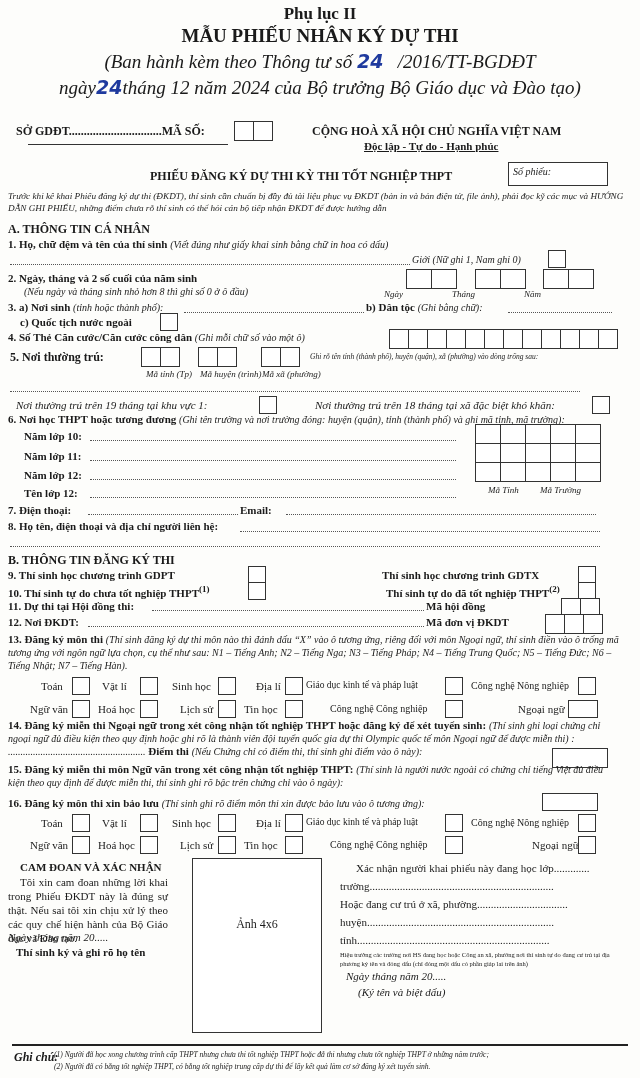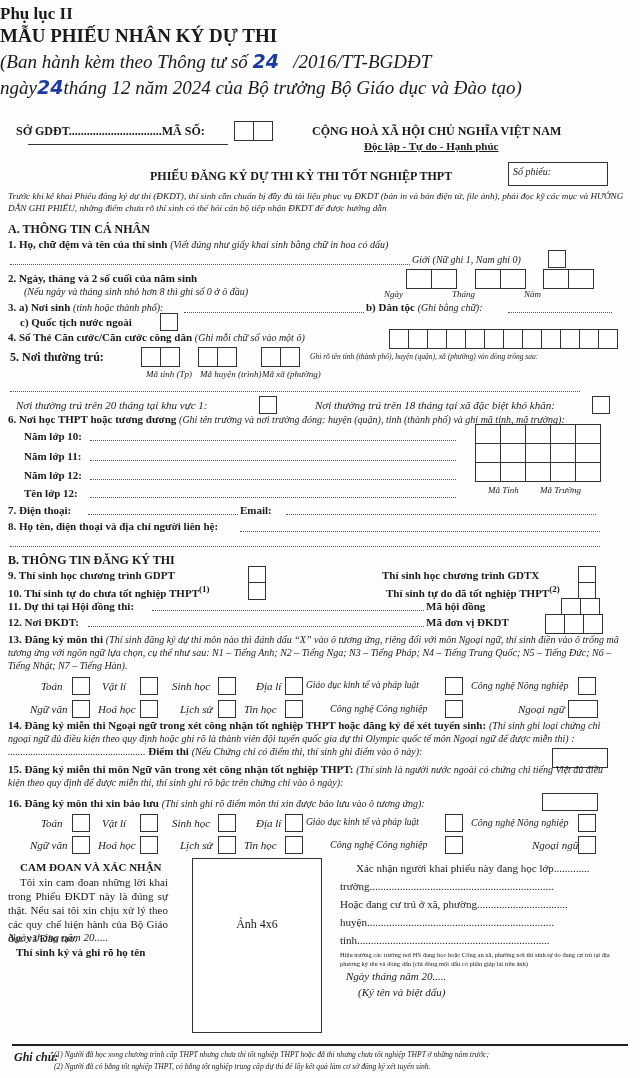--- a/index.html
+++ b/index.html
@@ -1,31 +1,31 @@
 <!DOCTYPE html>
 <html><head>
 <meta charset="utf-8">
 <style>
   *{box-sizing:border-box;margin:0;padding:0}
   html,body{width:640px;height:1078px;background:#fdfdfb;overflow:hidden}
   body{font-family:"Liberation Serif","DejaVu Serif",serif;color:#1a1a1a;position:relative}
   .abs{position:absolute;white-space:nowrap}
   .b{font-weight:bold}
   .i{font-style:italic}
-  .c{text-align:left}
+  .c{text-align:center}
   .box{display:inline-block;border:1px solid #333;background:#fff;vertical-align:middle}
   .sq{width:18px;height:18px}
   .hw{color:#1f3a9e;font-family:"DejaVu Sans",sans-serif;font-style:italic;font-weight:bold}
   .grid{display:flex}
   .grid span{display:inline-block;width:20px;height:20px;border:1px solid #333;margin-left:-1px;background:#fff}
   .small{font-size:9px}
   .f11{font-size:11px}
   .f12{font-size:12px}
   .f10{font-size:10px}
-  .subj{font-size:11px;font-style:italic}
+  .subj{font-size:11px;}
   .photo{border:1px solid #333;background:#fff}
   .rule{position:absolute;height:0;border-top:1px dotted #555}
 </style>
 </head>
 <body>
 
 <div class="abs c b" style="left:0;width:640px;top:4px;font-size:17px">Phụ lục II</div>
 <div class="abs c b" style="left:0;width:640px;top:25px;font-size:19px">MẪU PHIẾU NHÂN KÝ DỰ THI</div>
 <div class="abs c i" style="left:0;width:640px;top:50px;font-size:19px">
   <span>(Ban hành kèm theo Thông tư số</span>
@@ -110,21 +110,21 @@
 <div class="abs grid" style="left:262px;top:347px">
     <span></span>
     <span></span>
   </div>
 <div class="abs i" style="left:310px;top:352px;font-size:7.5px">Ghi rõ tên tỉnh (thành phố), huyện (quận), xã (phường) vào dòng trống sau:</div>
 <div class="abs i small" style="left:146px;top:369px">Mã tỉnh (Tp)</div>
 <div class="abs i small" style="left:200px;top:369px">Mã huyện (trình)</div>
 <div class="abs i small" style="left:262px;top:369px">Mã xã (phường)</div>
 <div class="rule" style="left:10px;top:391px;width:570px"></div>
 
-<div class="abs i f11" style="left:16px;top:399px">Nơi thường trú trên 20 tháng tại khu vực 1:</div>
+<div class="abs i f11" style="left:16px;top:399px">Nơi thường trú trên 19 tháng tại khu vực 1:</div>
 <div class="abs box sq" style="left:259px;top:396px"></div>
 <div class="abs i f11" style="left:315px;top:399px">Nơi thường trú trên 18 tháng tại xã đặc biệt khó khăn:</div>
 <div class="abs box sq" style="left:592px;top:396px"></div>
 
 <div class="abs f11" style="left:8px;top:413px"><b>6. Nơi học THPT hoặc tương đương</b> <i class="f10">(Ghi tên trường và nơi trường đóng: huyện (quận), tỉnh (thành phố) và ghi mã tỉnh, mã trường):</i></div>
 <div class="abs b f11" style="left:24px;top:430px">Năm lớp 10:</div>
 <div class="rule" style="left:90px;top:440px;width:366px"></div>
 <div class="abs b f11" style="left:24px;top:450px">Năm lớp 11:</div>
 <div class="rule" style="left:90px;top:460px;width:366px"></div>
 <div class="abs b f11" style="left:24px;top:469px">Năm lớp 12:</div>

